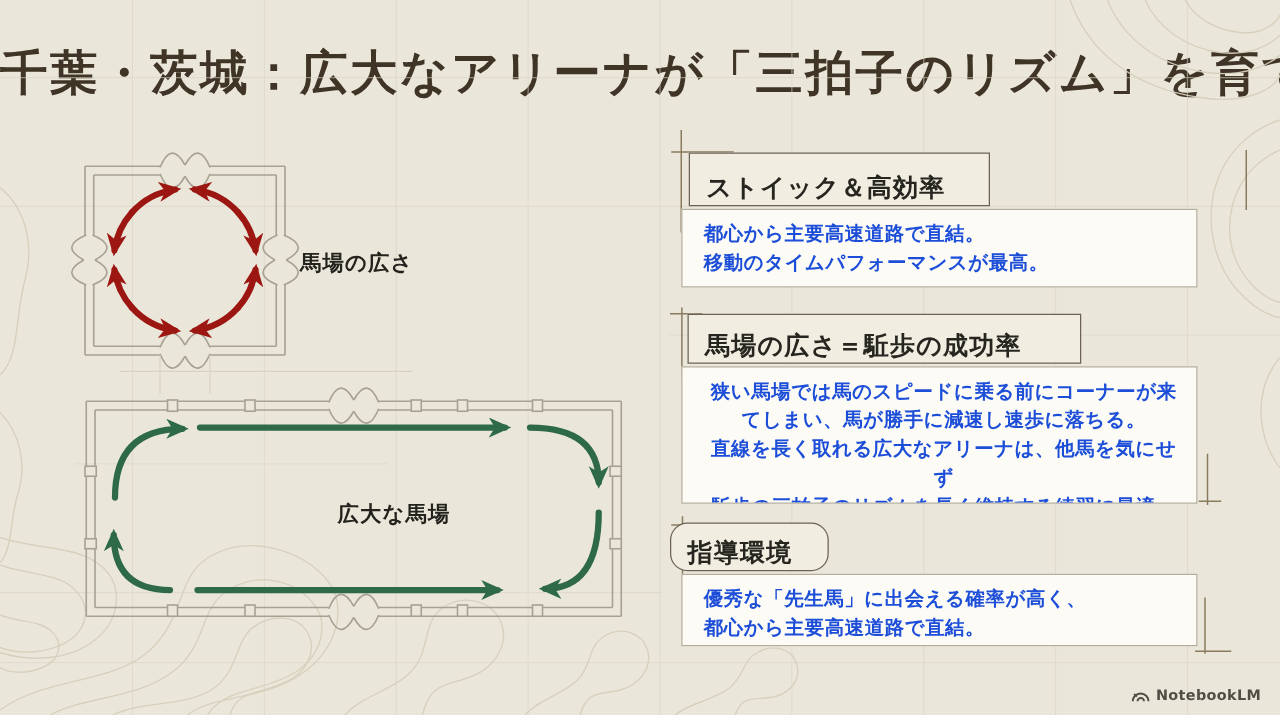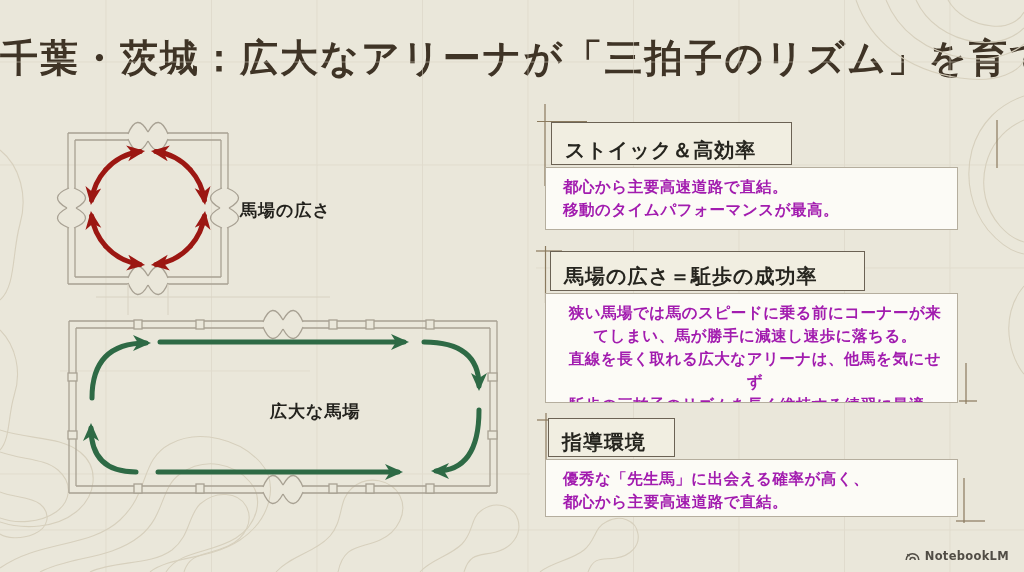--- a/index.html
+++ b/index.html
@@ -22,25 +22,25 @@
   .head-box{
     box-sizing:border-box;border:1.4px solid #6b6254;background:#f1eee1;
     font-family:"DejaVu Serif","Liberation Serif",serif;font-weight:700;
     font-size:20px;color:#26251f;letter-spacing:1px;
     display:flex;align-items:flex-end;padding:0 13px;white-space:nowrap;overflow:hidden;
     z-index:3;
   }
   .body-box{
     box-sizing:border-box;border:1px solid #b5ae9e;background:#fcfbf6;
     padding:8px 10px 0 17px;
-    font-weight:700;font-size:15.5px;line-height:23px;color:#a21caf;
+    font-weight:700;font-size:15.5px;line-height:23px;color:#1d4ed8;
     white-space:pre-line;z-index:2;letter-spacing:0.5px;overflow:hidden;
   }
   .footer{
-    right:15px;bottom:9px;display:flex;gap:5px;
+    right:15px;bottom:9px;display:flex;align-items:center;gap:5px;
     font-size:11.5px;font-weight:600;color:#514d45;letter-spacing:.3px;z-index:5;
   }
 </style>
 </head>
 <body>
 
 <svg class="abs" width="1024" height="572" viewBox="0 0 1024 572" style="left:0;top:0;z-index:1;">
 
   <g stroke="#d9d3c3" stroke-width="1" opacity="0.55">
     <line x1="106" y1="0" x2="106" y2="572"></line>
@@ -180,21 +180,21 @@
 移動のタイムパフォーマンスが最高。</div>
 
 <div class="abs head-box" style="left:550px;top:251px;width:315px;height:40px;">
   <span>馬場の広さ＝駈歩の成功率</span>
 </div>
 <div class="abs body-box" style="left:545px;top:293px;width:413px;height:110px;text-align:center;">狭い馬場では馬のスピードに乗る前にコーナーが来
 てしまい、馬が勝手に減速し速歩に落ちる。
 直線を長く取れる広大なアリーナは、他馬を気にせず
 駈歩の三拍子のリズムを長く維持する練習に最適。</div>
 
-<div class="abs head-box" style="left:548px;top:418px;width:127px;height:39px;">
+<div class="abs head-box" style="left:536px;top:418px;width:127px;height:39px;border-radius:14px;">
   <span>指導環境</span>
 </div>
 <div class="abs body-box" style="left:545px;top:459px;width:413px;height:58px;">優秀な「先生馬」に出会える確率が高く、
 都心から主要高速道路で直結。</div>
 
 <div class="abs footer">
   <span style="display:inline-flex;">
     <svg width="15" height="13" viewBox="0 0 15 13">
       <path d="M1.2,11 A6.3,6.3 0 0 1 13.8,11" fill="none" stroke="#514d45" stroke-width="1.6"></path>
       <path d="M5,11 A2.6,2.6 0 0 1 10.2,11" fill="none" stroke="#514d45" stroke-width="1.5"></path>

